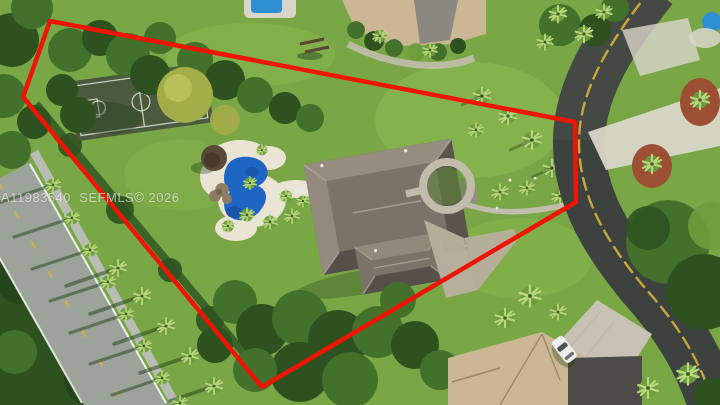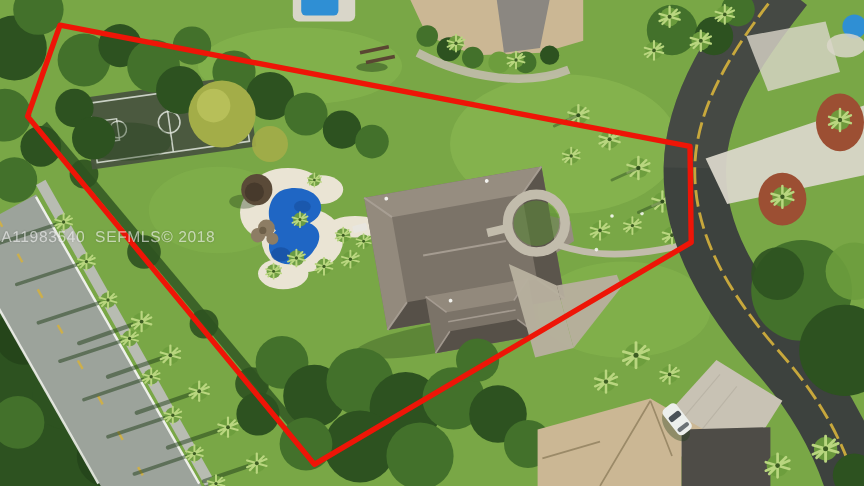--- a/index.html
+++ b/index.html
@@ -311,14 +311,14 @@
       <rect x="558.5" y="356" width="11" height="3.5" rx="1.5" fill="#6b7276"></rect>
     </g>
     <use href="#palm" transform="translate(648,388) scale(1.4)"></use>
     <use href="#palm" transform="translate(688,374) scale(1.5)"></use>
     <circle cx="712" cy="396" r="18" class="f-cand"></circle>
   </g>
 
   <polygon class="s-red" points="50,21 575,122 576,202 262,387 23,97"></polygon>
 </svg>
 
-<div class="watermark">A11983540  SEFMLS© 2018</div>
+<div class="watermark">A11983540  SEFMLS© 2026</div>
 </div>
 
 </body></html>

